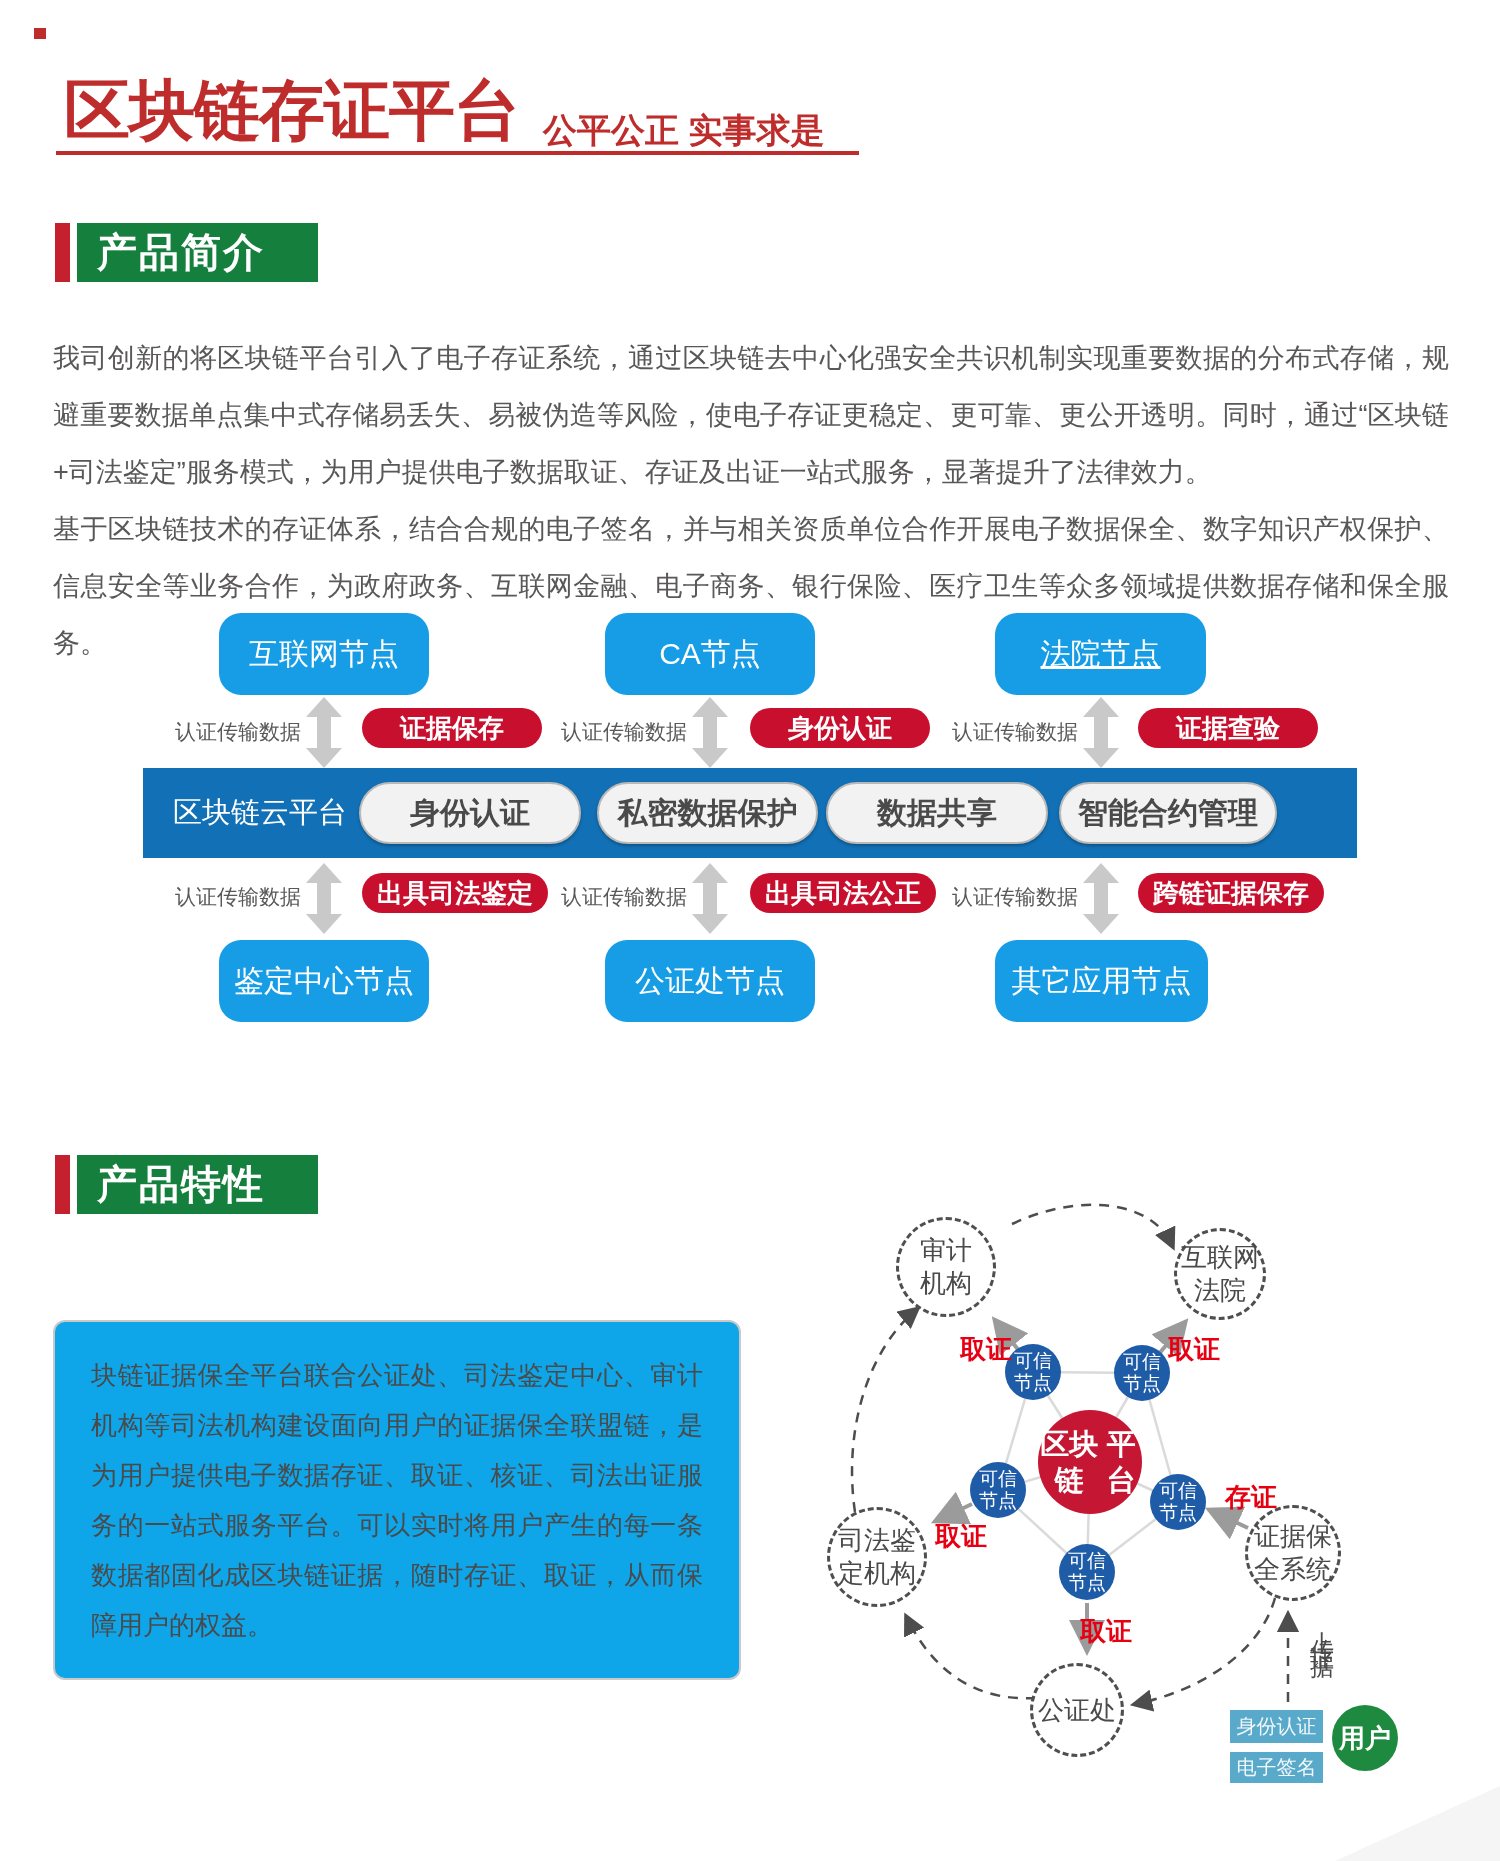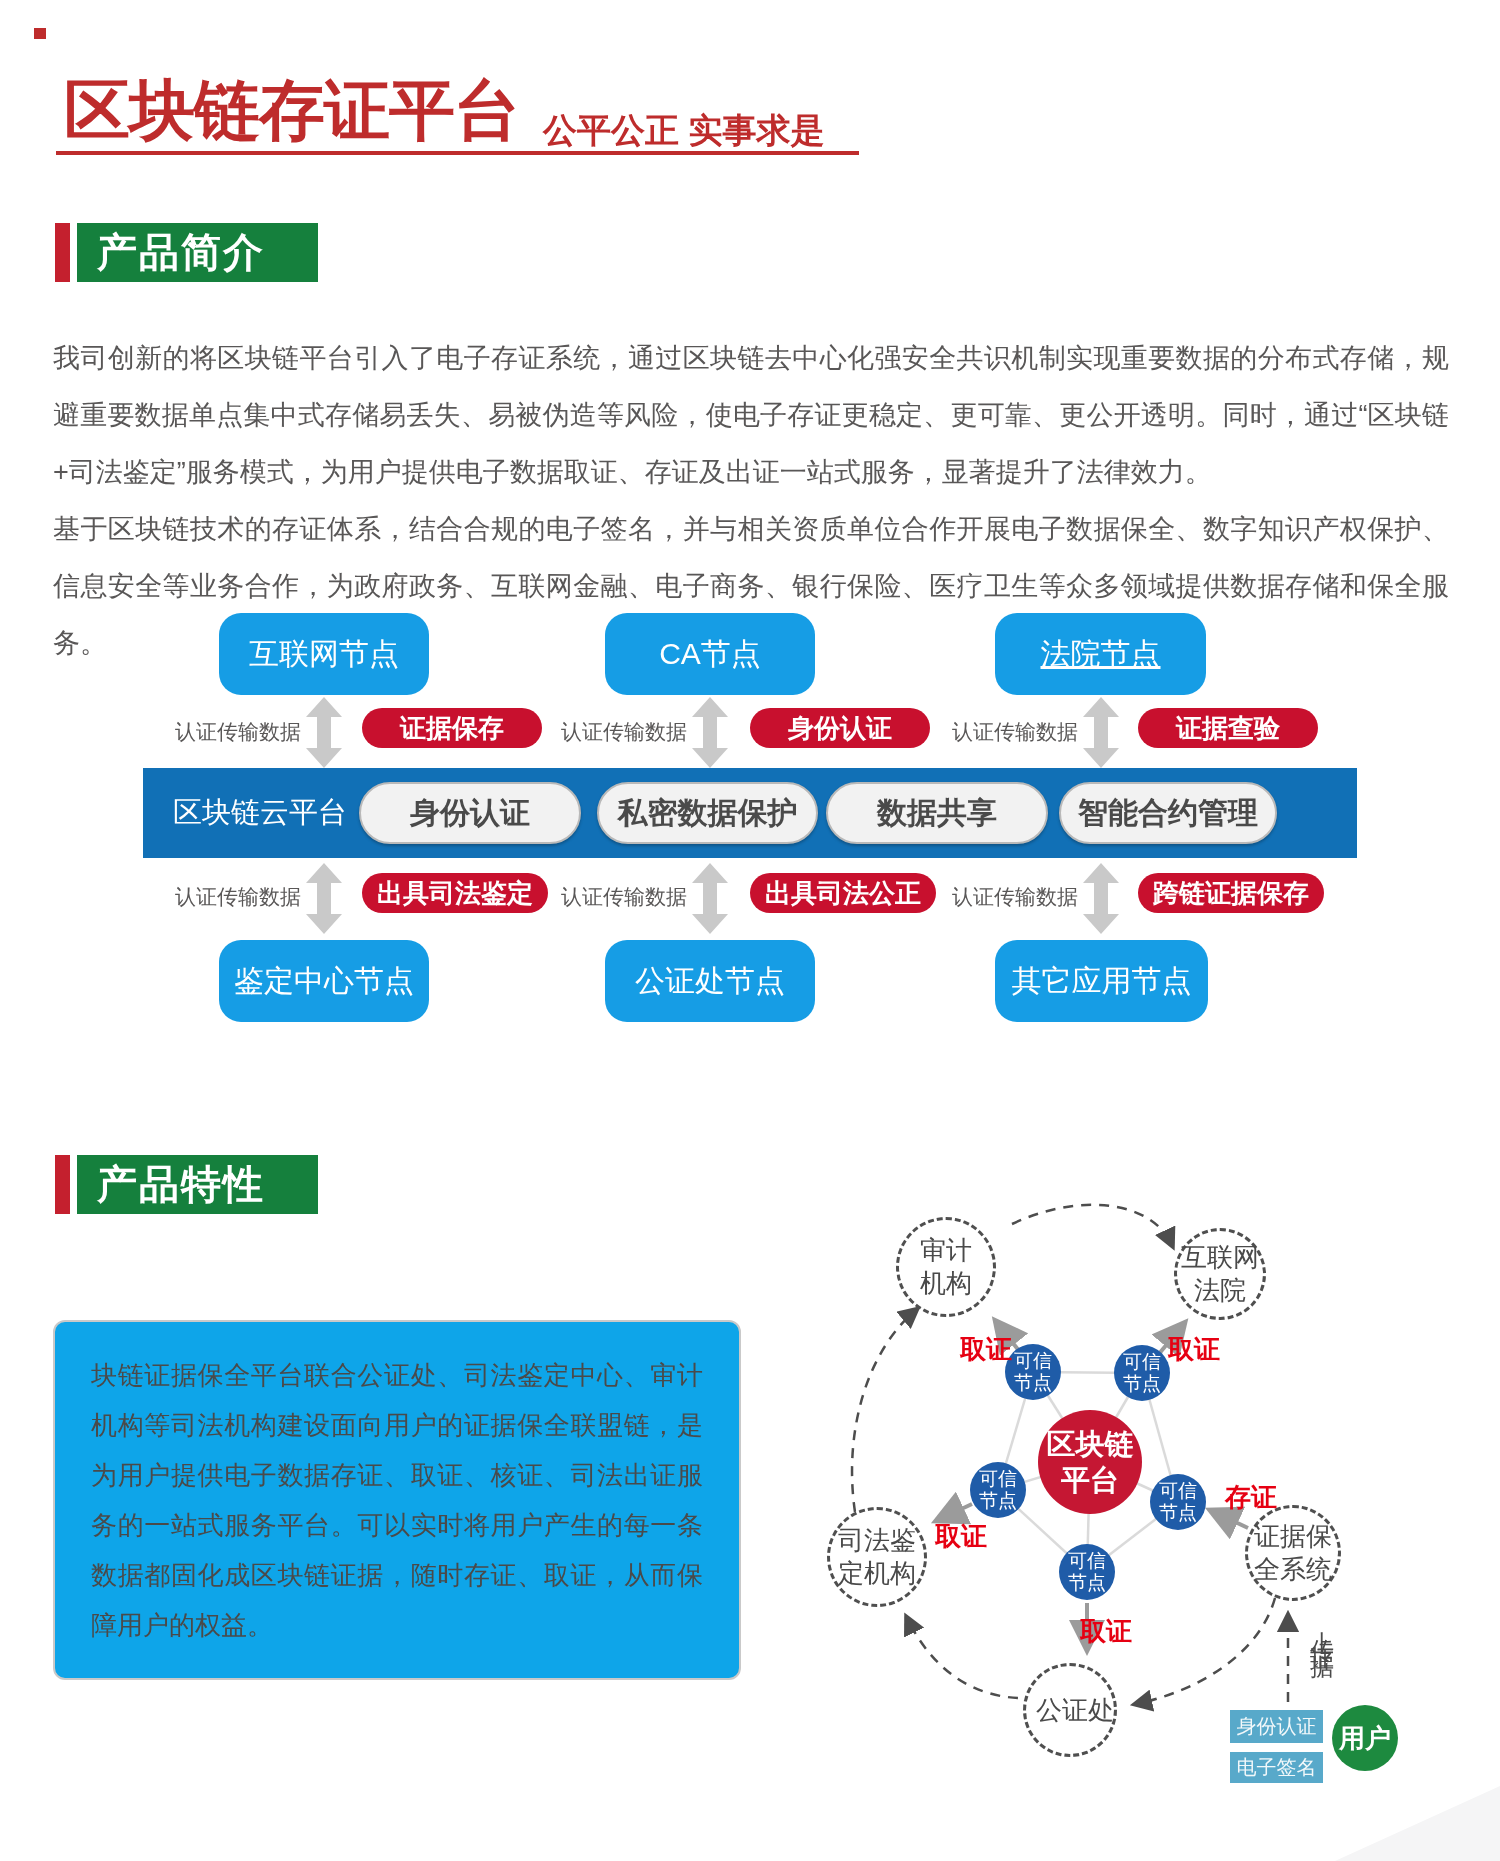--- a/index.html
+++ b/index.html
@@ -34,21 +34,21 @@
 
   
   .feature-box { position:absolute; left:53px; top:1320px; width:688px; border:2px solid #C9C9C9; border-radius:12px; background:#0ea5e9; }
   .feature-box p { margin:28px 36px; font-size:26px; line-height:50px; color:#4A4A4A; text-align:justify; text-justify:inter-ideograph; }
 
   
   .net { position:absolute; left:820px; top:1190px; width:680px; height:671px; }
   .net svg.wires { position:absolute; left:0; top:0; }
   .dashed-circle { position:absolute; border:3px dashed #4F4F4F; border-radius:50%; background:#fff; display:flex; flex-direction:column; align-items:center; justify-content:center; color:#4A4A4A; font-size:26px; line-height:33px; text-align:center; }
   .trusted-node { position:absolute; width:56px; height:56px; border-radius:50%; background:#1F5CA8; color:#fff; font-size:19px; line-height:22px; display:flex; flex-direction:column; align-items:center; justify-content:center; text-align:center; }
-  .center-node { position:absolute; left:218px; top:220px; width:104px; height:104px; border-radius:50%; background:#C51733; color:#fff; font-size:29px; font-weight:bold; line-height:36px; display:flex; flex-direction:column; align-items:center; justify-content:center; text-align:center; }
+  .center-node { position:absolute; left:218px; top:220px; width:104px; height:104px; border-radius:50%; background:#C51733; color:#fff; font-size:29px; font-weight:bold; line-height:36px; display:flex; flex-direction:row; align-items:center; justify-content:center; text-align:center; }
   .flow-label { position:absolute; transform:translate(-50%,-50%); color:#E60012; font-size:26px; font-weight:bold; white-space:nowrap; }
   .upload-label { position:absolute; left:486px; top:422px; writing-mode:vertical-rl; font-size:24px; letter-spacing:8px; color:#4A4A4A; }
   .tag { position:absolute; left:410px; width:93px; background:#58A9CA; color:#F2F8FA; font-size:20px; display:flex; align-items:center; justify-content:center; }
   .user-circle { position:absolute; left:512px; top:515px; width:66px; height:66px; border-radius:50%; background:#1D8A3F; color:#fff; font-size:26px; font-weight:bold; display:flex; align-items:center; justify-content:center; }
 
   .corner-triangle { position:absolute; right:0; bottom:0; width:0; height:0; border-bottom:75px solid #F5F5F6; border-left:165px solid transparent; }
 </style>
 </head>
 <body>
 
@@ -183,21 +183,21 @@
       <span>法院</span>
     </div>
     <div class="dashed-circle" style="left:7px;top:317px;width:100px;height:100px;">
       <span>司法鉴</span>
       <span>定机构</span>
     </div>
     <div class="dashed-circle" style="left:425px;top:315px;width:96px;height:96px;">
       <span>证据保</span>
       <span>全系统</span>
     </div>
-    <div class="dashed-circle" style="left:203px;top:473px;width:94px;height:94px;align-items:flex-end;">
+    <div class="dashed-circle" style="left:210px;top:473px;width:94px;height:94px;">
       <span>公证处</span>
     </div>
 
     <div class="center-node">
       <span>区块链</span>
       <span>平台</span>
     </div>
     <div class="trusted-node" style="left:185px;top:154px;">
       <span>可信</span>
       <span>节点</span>

